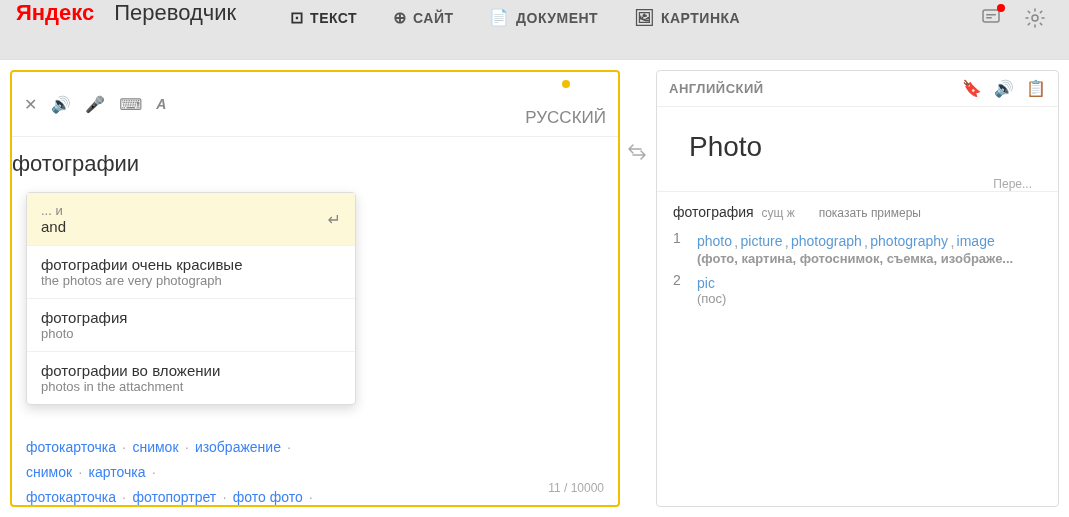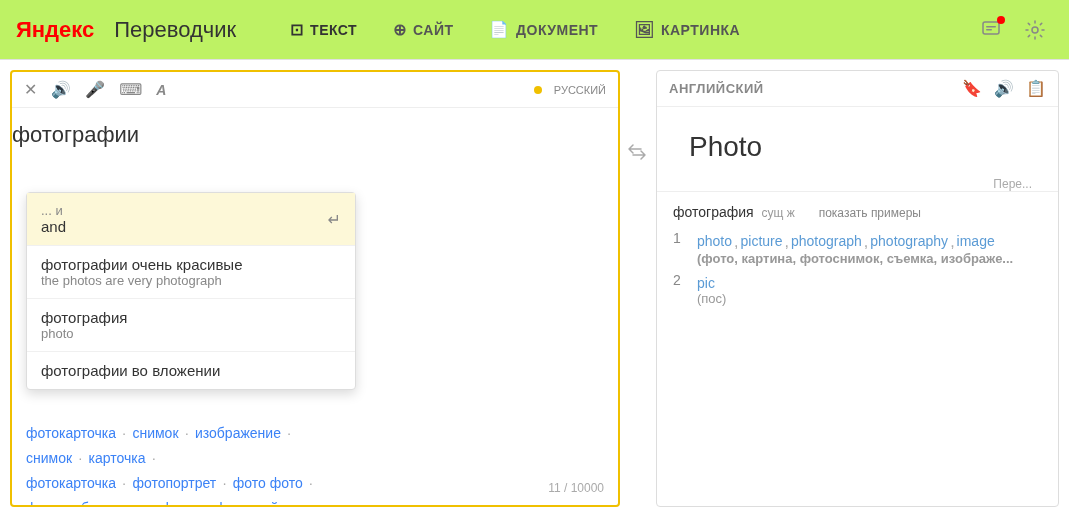--- a/index.html
+++ b/index.html
@@ -1,25 +1,25 @@
 <!DOCTYPE html>
 <html><head>
   <meta charset="utf-8">
   <style>
     * { box-sizing: border-box; margin: 0; padding: 0; }
     body { font-family: Arial, sans-serif; background: #fff; width: 1069px; height: 517px; overflow: hidden; }
 
     
     .header {
       display: flex;
-      align-items: center;
+      align-items: flex-start;
       padding: 0 16px;
       height: 60px;
       border-bottom: 1px solid #e0e0e0;
-      background: #bef264;
+      background: #e5e5e5;
     }
     .logo {
       display: flex;
       align-items: center;
       margin-right: 40px;
     }
     .logo-yandex {
       font-size: 22px;
       font-weight: bold;
       color: #f00;
@@ -103,25 +103,26 @@
       gap: 14px;
       border-bottom: 1px solid #eee;
     }
     .toolbar-icon {
       font-size: 16px;
       color: #888;
       cursor: pointer;
     }
     .lang-label {
       margin-left: auto;
-      font-size: 11px;
-      color: #888;
-      display: flex;
-      align-items: center;
-      gap: 12px;
+      font-size: 17px;
+      color: #888;
+      display: flex;
+      align-items: center;
+      gap: 20px;
+      flex-direction: column;
     }
     .lang-dot {
       width: 8px;
       height: 8px;
       background: #f0c000;
       border-radius: 50%;
     }
     .input-area {
       padding: 14px 0;
       font-size: 22px;
@@ -391,20 +392,21 @@
       </div>
       <div class="autocomplete-item">
         <div class="autocomplete-item-text">
           <div class="main-text">фотография</div>
           <div class="hint">photo</div>
         </div>
       </div>
       <div class="autocomplete-item">
         <div class="autocomplete-item-text">
           <div class="main-text">фотографии во вложении</div>
+          <div class="hint">photos in the attachment</div>
         </div>
       </div>
     </div>
 
     <div class="left-content" style="margin-top:200px;">
       <div class="synonyms-line">
         <span class="synonym">фотокарточка</span><span class="sep"> · </span>
         <span class="synonym">снимок</span><span class="sep"> · </span>
         <span class="synonym">изображение</span><span class="sep"> · </span>
         <br>

